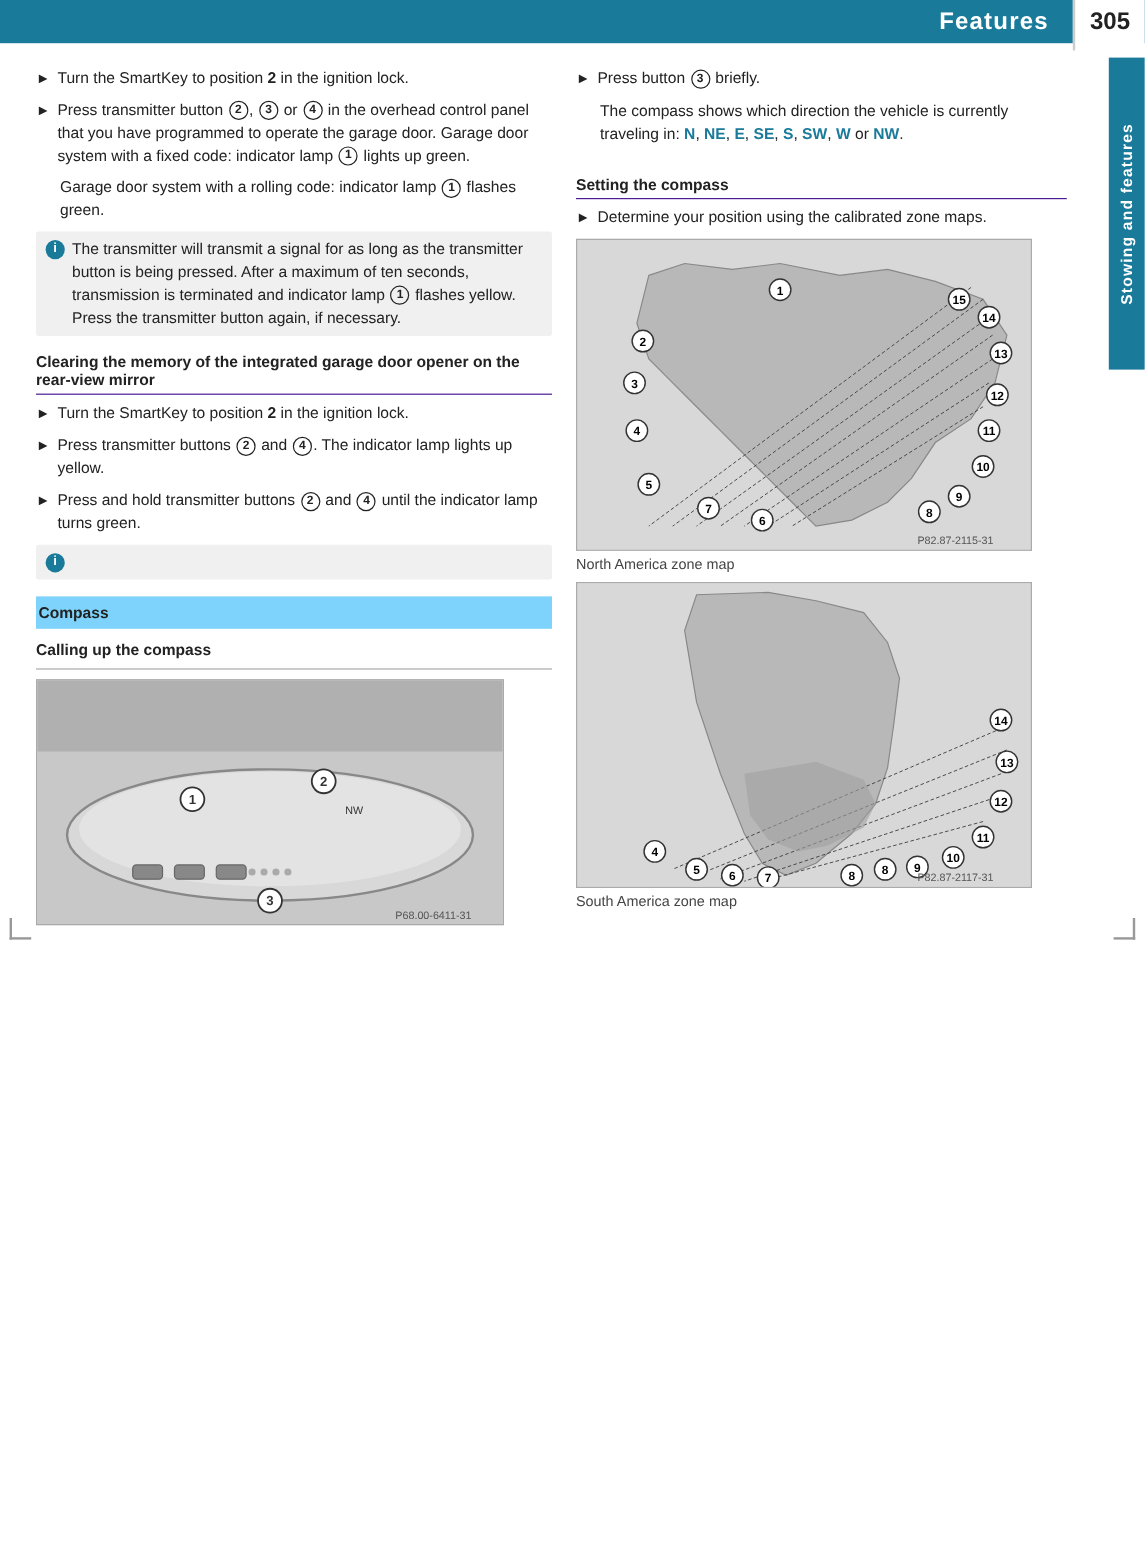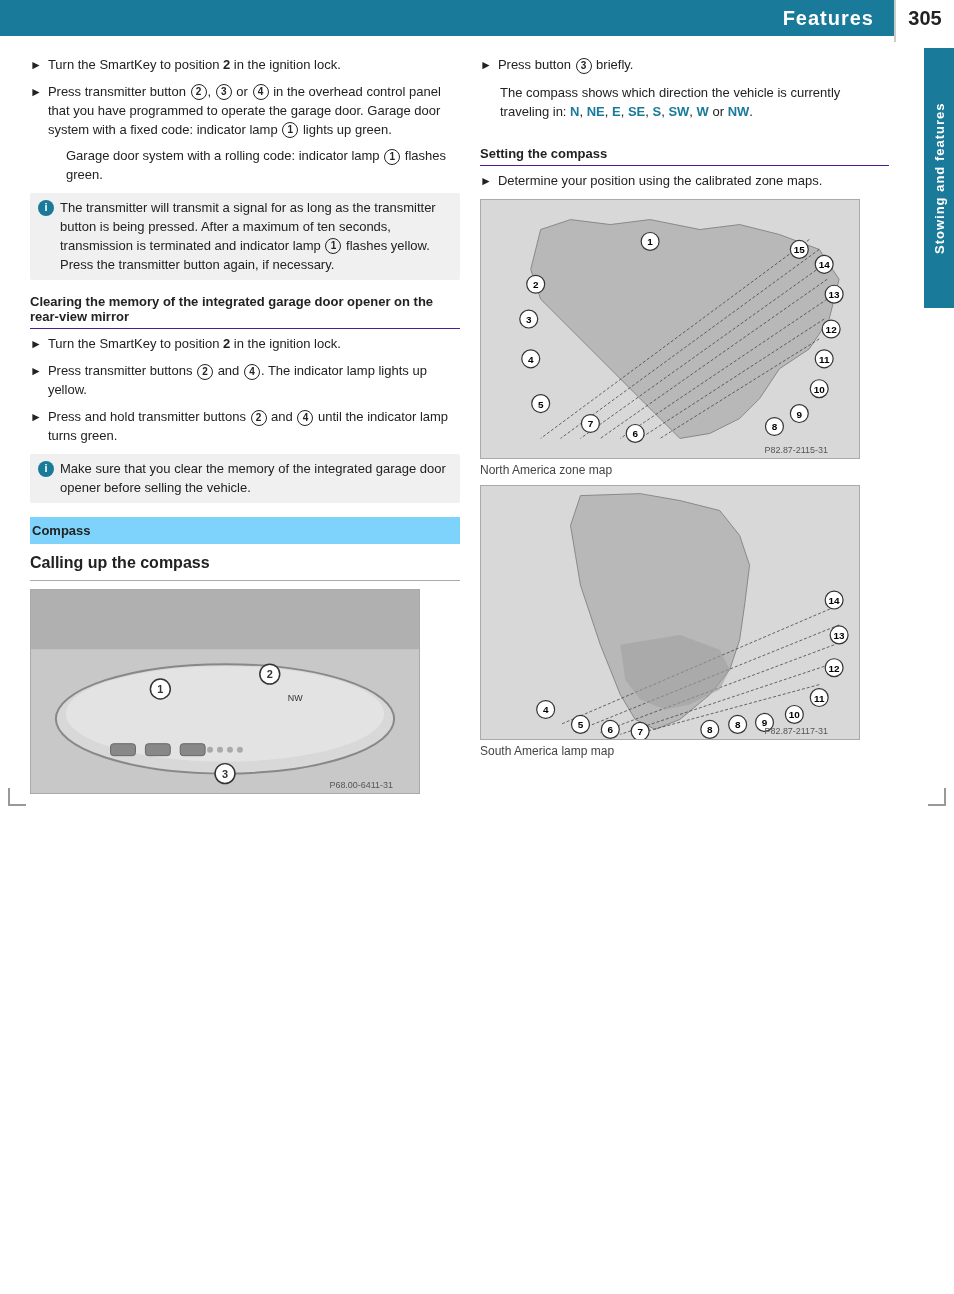--- a/index.html
+++ b/index.html
@@ -133,21 +133,21 @@
       font-weight: bold;
       font-size: 13px;
       margin: 14px 0 6px 0;
       border-bottom: 1px solid #4c1d95;
       padding-bottom: 4px;
     }
 
     
     .subsection-heading {
       font-weight: bold;
-      font-size: 16px;
+      font-size: 13px;
       margin: 10px 0 6px 0;
     }
 
     
     .compass-box {
       background: #7dd3fc;
       padding: 6px 2px;
       margin: 14px 0 8px 0;
       font-weight: bold;
       font-size: 13px;
@@ -244,21 +244,21 @@
         <span class="bullet-arrow">►</span>
         <span class="bullet-text">
           Press transmitter button <span class="circled">2</span>,
           <span class="circled">3</span> or
           <span class="circled">4</span> in the
           overhead control panel that you have programmed to operate the garage door.
           Garage door system with a fixed code: indicator lamp <span class="circled">1</span> lights up green.
         </span>
       </div>
 
-      <div style="margin-left:36px; margin-bottom:8px; line-height:1.45;">
+      <div style="margin-left:20px; margin-bottom:8px; line-height:1.45;">
         Garage door system with a rolling code: indicator lamp <span class="circled">1</span> flashes green.
       </div>
 
       <div class="info-item">
         <div class="info-icon">i</div>
         <span class="info-text">
           The transmitter will transmit a signal for as long as the transmitter button is being pressed. After a maximum of ten seconds, transmission is terminated and indicator lamp <span class="circled">1</span> flashes yellow. Press the transmitter button again, if necessary.
         </span>
       </div>
 
@@ -280,23 +280,20 @@
       <div class="bullet-item">
         <span class="bullet-arrow">►</span>
         <span class="bullet-text">
           Press and hold transmitter buttons <span class="circled">2</span>
           and <span class="circled">4</span> until the indicator lamp turns green.
         </span>
       </div>
 
       <div class="info-item">
         <div class="info-icon">i</div>
-        <span class="info-text">
-          Make sure that you clear the memory of the integrated garage door opener before selling the vehicle.
-        </span>
       </div>
 
       <div class="compass-box">
         <span>Compass</span>
       </div>
 
       <div class="subsection-heading">Calling up the compass</div>
 
       <hr class="divider">
 
@@ -455,18 +452,18 @@
           <circle cx="130" cy="245" r="9" fill="white" stroke="#333" stroke-width="1.2"></circle>
             <text x="130" y="249" text-anchor="middle" font-size="10" font-weight="bold">6</text>
           <circle cx="160" cy="247" r="9" fill="white" stroke="#333" stroke-width="1.2"></circle>
             <text x="160" y="251" text-anchor="middle" font-size="10" font-weight="bold">7</text>
           <circle cx="230" cy="245" r="9" fill="white" stroke="#333" stroke-width="1.2"></circle>
             <text x="230" y="249" text-anchor="middle" font-size="10" font-weight="bold">8</text>
 
           <text x="285" y="250" font-size="9" fill="#555">P82.87-2117-31</text>
         </svg>
       </div>
-      <div class="img-caption">South America lamp map</div>
+      <div class="img-caption">South America zone map</div>
 
     </div>
   </div>
 
 </div>
 
 </body></html>

